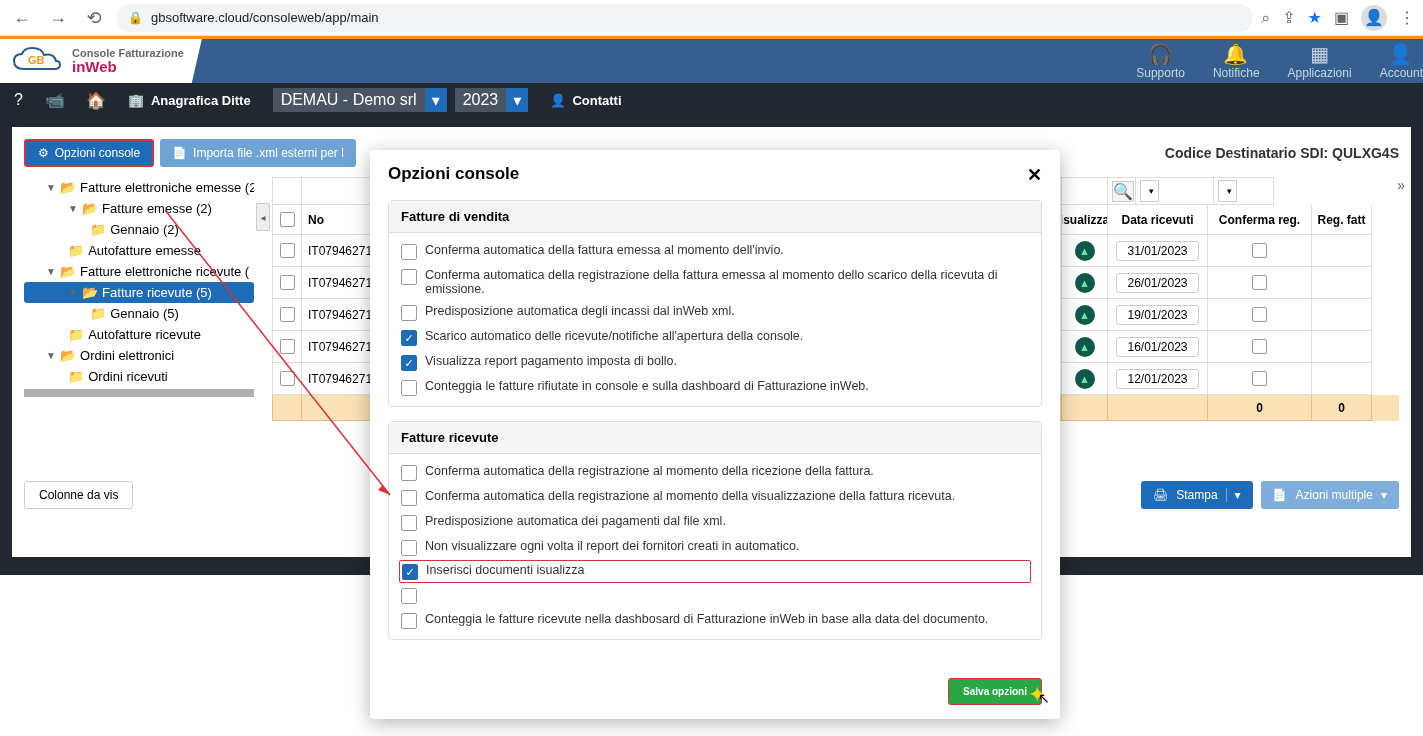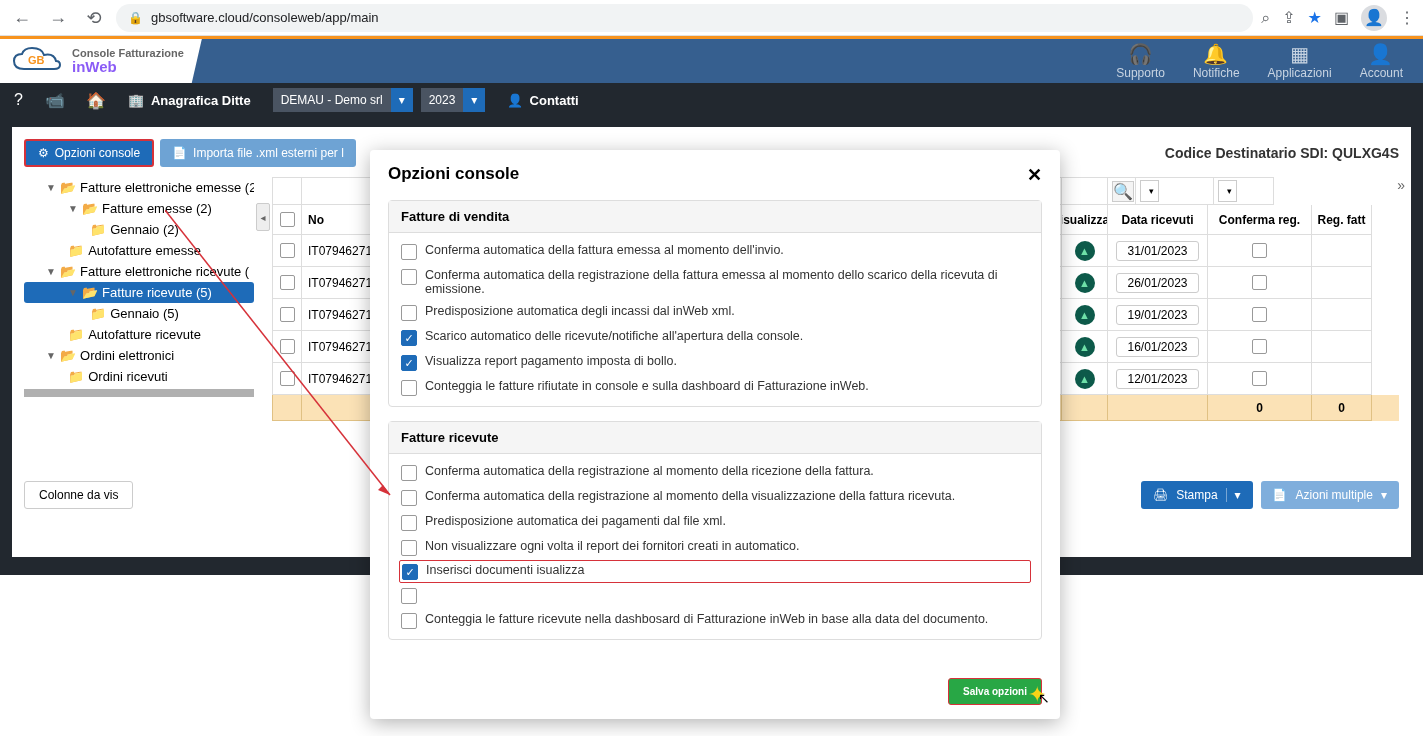--- a/index.html
+++ b/index.html
@@ -10,37 +10,37 @@
 .browser-bar .nav-btn { width: 28px; height: 28px; display: flex; align-items: center; justify-content: center; border-radius: 50%; cursor: pointer; color: #5f6368; font-size: 18px; }
 .browser-bar .url-bar { flex: 1; height: 28px; border-radius: 14px; background: #f1f3f4; display: flex; align-items: center; padding: 0 12px; gap: 8px; color: #202124; font-size: 13px; }
 .browser-bar .lock { font-size: 12px; }
 .browser-bar .right-icons { display: flex; align-items: center; gap: 12px; color: #5f6368; }
 .browser-bar .right-icons span { cursor: pointer; font-size: 16px; }
 .star { color: #1a73e8; }
 .account-circle { width: 26px; height: 26px; border-radius: 50%; background: #dadce0; display: flex; align-items: center; justify-content: center; }
 
 
 .orange-strip { height: 3px; background: #f7931e; }
-.app-header { background: #365f8f; height: 44px; display: flex; align-items: center; justify-content: space-between; padding-right: 20px; }
+.app-header { background: #365f8f; height: 44px; display: flex; align-items: center; justify-content: space-between; padding-right: 0; }
 .logo-area { background: #fff; height: 44px; padding: 4px 18px 4px 10px; display: flex; align-items: center; gap: 6px; clip-path: polygon(0 0, 100% 0, 95% 100%, 0 100%); }
 .logo-cloud { width: 56px; height: 32px; position: relative; }
 .logo-cloud svg { width: 100%; height: 100%; }
 .logo-text { line-height: 1.1; }
 .logo-text .line1 { font-size: 11px; color: #666; font-weight: 600; }
-.logo-text .line2 { font-size: 15px; color: #8b5cf6; font-weight: bold; }
+.logo-text .line2 { font-size: 15px; color: #be185d; font-weight: bold; }
 .header-right { display: flex; gap: 28px; }
 .header-item { text-align: center; color: #c8d4e2; cursor: pointer; }
 .header-item .icon { font-size: 20px; }
 .header-item .label { font-size: 12px; margin-top: 0; }
 
 
 .nav-bar { background: #22282f; height: 34px; display: flex; align-items: center; padding: 0 14px; gap: 22px; color: #fff; }
 .nav-bar .nav-icon { font-size: 16px; cursor: pointer; }
 .nav-bar .label { font-size: 13px; font-weight: bold; display: flex; align-items: center; gap: 6px; }
-.select-box { background: #4a5462; color: #fff; height: 24px; display: flex; align-items: center; padding: 0 8px; font-size: 12px; position: relative; }
+.select-box { background: #4a5462; color: #fff; height: 24px; display: flex; align-items: center; padding: 0 8px; font-size: 16px; position: relative; }
 .select-box .chevron { background: #1e6bb8; width: 22px; height: 24px; display: flex; align-items: center; justify-content: center; margin-left: 8px; margin-right: -8px; }
 
 
 .tab-strip { background: #22282f; height: 10px; }
 
 
 .content-wrap { background: #22282f; padding: 0 12px 18px; }
 .content-panel { background: #fff; min-height: 430px; position: relative; padding: 12px; }
 
 

